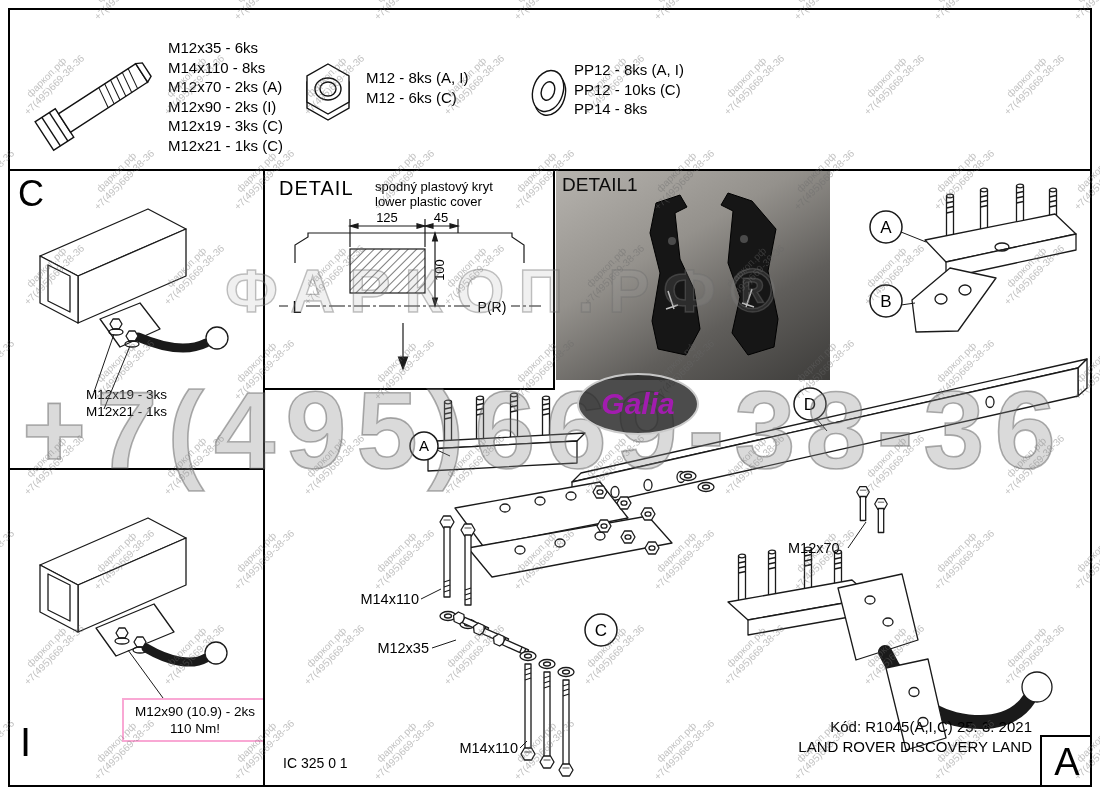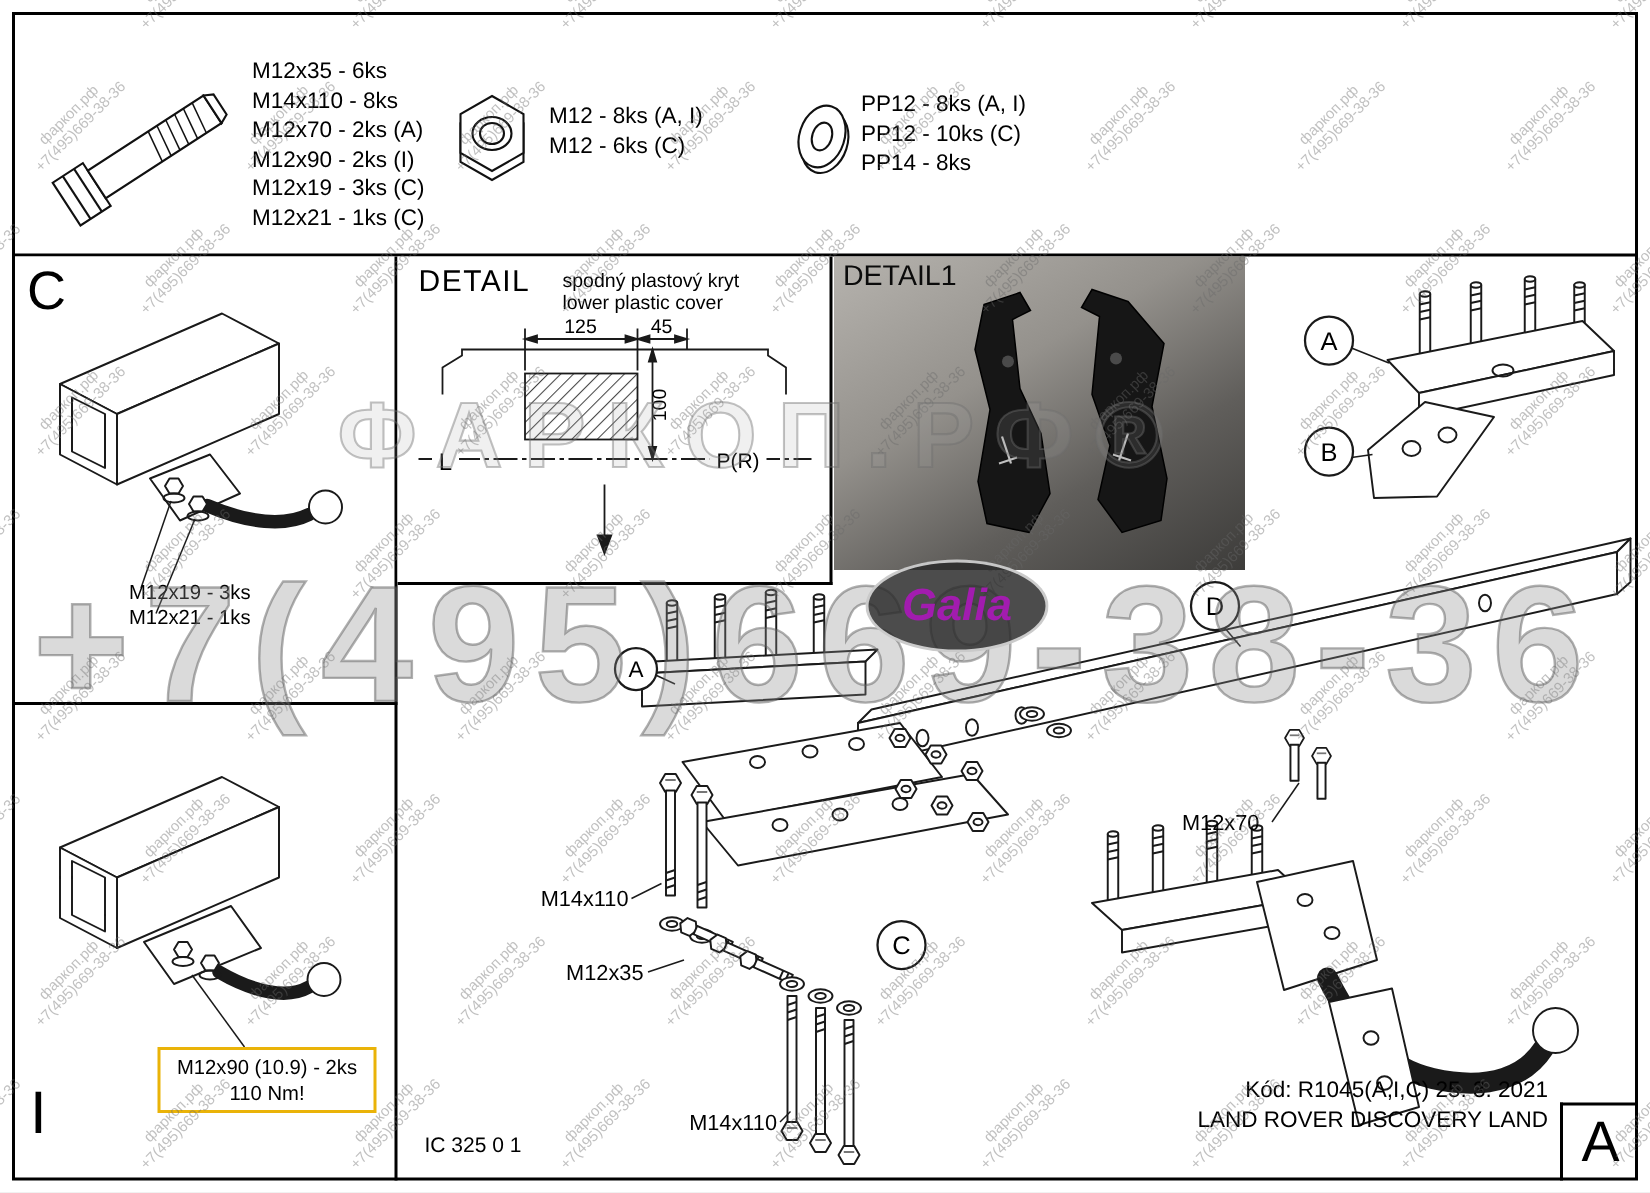--- a/index.html
+++ b/index.html
@@ -18,21 +18,21 @@
            border-bottom:2px solid #000; background:#fff; z-index:3; }
   .strip .icon { position:absolute; }
   .hw-list { position:absolute; font-size:15px; line-height:19.5px; white-space:nowrap; }
 
   
   .panel { position:absolute; background:#fff; z-index:3; overflow:hidden; }
   .panel-c { left:8px; top:171px; width:257px; height:299px;
              border-right:2px solid #000; border-bottom:2px solid #000; }
   .panel-i { left:8px; top:470px; width:257px; height:317px; border-right:2px solid #000; }
   .big-letter { position:absolute; font-size:36px; z-index:2; }
-  .i-note { position:absolute; left:97px; top:228px; width:146px; border:2px solid #eab308;
+  .i-note { position:absolute; left:114px; top:228px; width:146px; border:2px solid #f9a8d4;
             background:#fff; text-align:center; font-size:13.5px; line-height:17px; padding:3px 0; z-index:2;}
 
   
   .detail-box { position:absolute; left:265px; top:171px; width:290px; height:219px;
                 border-right:2px solid #000; border-bottom:2px solid #000; background:#fff; z-index:3; }
   .detail-title { position:absolute; left:14px; top:6px; font-size:20px; letter-spacing:1px; }
   .detail-sub { position:absolute; left:110px; top:8px; font-size:13px; line-height:15px; }
 
   
   .photo { position:absolute; left:556px; top:171px; width:274px; height:209px; z-index:3;

